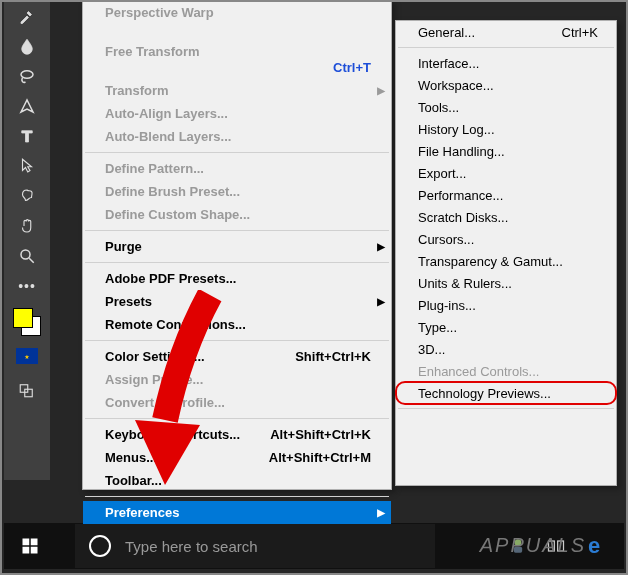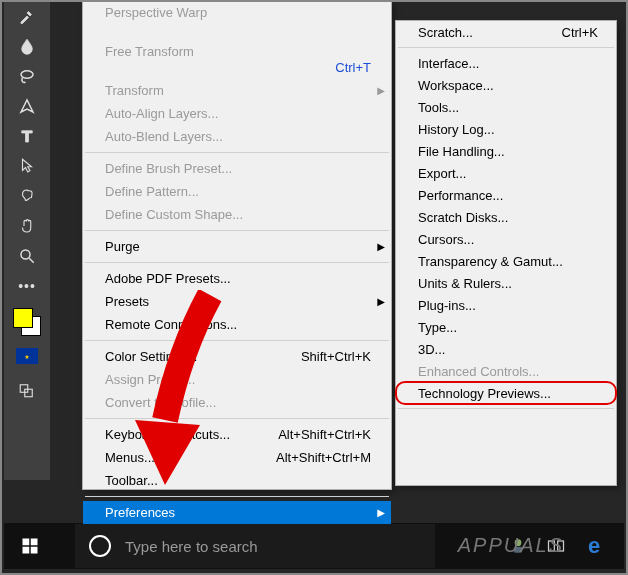--- a/index.html
+++ b/index.html
@@ -81,20 +81,21 @@
     .menu1 {
       position: absolute;
       left: 82px;
       top: 0px;
       width: 310px;
       height: 490px;
       background: #f0f0f0;
       border: 1px solid #b0b0b0;
       box-shadow: 3px 3px 6px rgba(0,0,0,0.3);
       z-index: 10;
+      font-weight: bold;
     }
     .menu-item {
       padding: 4px 20px 4px 22px;
       display: flex;
       justify-content: space-between;
       align-items: center;
       color: #000;
       cursor: default;
       position: relative;
     }
@@ -187,21 +188,21 @@
       margin-left: auto;
       display: flex;
       align-items: center;
       gap: 18px;
       padding-right: 20px;
     }
     .task-icon { color: #ccc; width: 20px; height: 20px; display:flex; align-items:center; justify-content:center;}
     .edge-icon { color: #2b7cd3; font-weight: bold; font-size: 22px;}
     .watermark {
       position: absolute;
-      right: 64px;
+      right: 42px;
       bottom: 18px;
       color: #777;
       font-size: 20px;
       font-style: italic;
       letter-spacing: 2px;
       z-index: 6;
       pointer-events:none;
     }
     .outer-border {
       position: absolute;
@@ -291,24 +292,24 @@
       <span class="submenu-arrow">▶</span>
     </div>
     <div class="menu-item disabled">
       <span>Auto-Align Layers...</span>
     </div>
     <div class="menu-item disabled">
       <span>Auto-Blend Layers...</span>
     </div>
     <div class="separator"></div>
     <div class="menu-item disabled">
+      <span>Define Pattern...</span>
+    </div>
+    <div class="menu-item disabled">
       <span>Define Brush Preset...</span>
-    </div>
-    <div class="menu-item disabled">
-      <span>Define Pattern...</span>
     </div>
     <div class="menu-item disabled">
       <span>Define Custom Shape...</span>
     </div>
     <div class="separator"></div>
     <div class="menu-item">
       <span>Purge</span>
       <span class="submenu-arrow">▶</span>
     </div>
     <div class="separator"></div>
@@ -347,21 +348,21 @@
     </div>
     <div class="separator"></div>
     <div class="menu-item highlight">
       <span>Preferences</span>
       <span class="submenu-arrow">▶</span>
     </div>
   </div>
 
 <div class="menu2" id="menu2">
     <div class="menu-item">
-      <span>Scratch...</span>
+      <span>General...</span>
       <span class="shortcut">Ctrl+K</span>
     </div>
     <div class="separator"></div>
     <div class="menu-item">
       <span>Interface...</span>
     </div>
     <div class="menu-item">
       <span>Workspace...</span>
     </div>
     <div class="menu-item">

